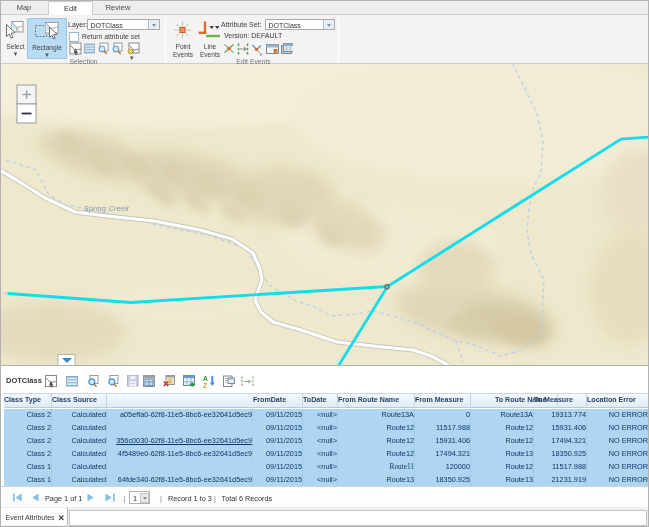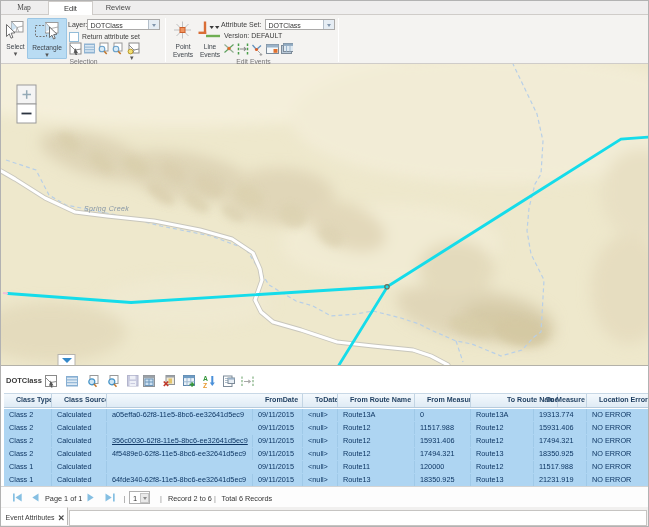--- a/index.html
+++ b/index.html
@@ -29,39 +29,39 @@
 
   
   #map{left:0;top:63px;width:647px;height:302px;background:#ece6ca;border-bottom:1px solid #b3b1a9;}
 
   
   #panel{left:0;top:365px;width:647px;height:141px;background:#fff;}
   #dotlbl{position:absolute;left:5px;top:9.5px;font-size:7.5px;font-weight:bold;color:#3a3a3a;}
   .hdr{position:absolute;left:3px;top:27px;width:644px;height:15px;
        background:linear-gradient(#f4f9fd,#dfebf5);border-top:1px solid #c8d8e6;border-bottom:1px solid #b7cbdc;}
   .hcell{position:absolute;top:0;height:13px;line-height:13px;font-size:7.1px;font-weight:bold;color:#1d3d5f;
-         padding-left:12px;border-right:1px solid #c3d5e4;white-space:nowrap;overflow:hidden;}
-  .row{position:absolute;left:3px;width:644px;height:13px;background:#aed5f2;}
+         padding-left:0;border-right:1px solid #c3d5e4;white-space:nowrap;overflow:hidden;}
+  .row{position:absolute;left:3px;width:644px;height:13px;background:#aed5f2;text-align:right;}
   .cell{position:absolute;top:0;height:12px;line-height:12px;font-size:7.3px;color:#0f3764;
         padding-left:5px;border-right:1px solid #9fc9e8;white-space:nowrap;overflow:hidden;}
   #pager{position:absolute;left:0px;top:120px;width:647px;height:21px;background:#fdfdfd;border-top:1px solid #d4d4d4;font-size:7.5px;color:#333;}
   .pgt{position:absolute;top:6.5px;font-size:7.3px;color:#333;}
 
   
   #btabs{left:0;top:506px;width:647px;height:20px;background:#f1f0ef;}
   #btab1{position:absolute;left:0;top:0;width:67px;height:18px;background:#fff;border-right:1px solid #b9b7b5;border-top:1px solid #f1f0ef;}
   #btab1 span{position:absolute;left:4.5px;top:5.5px;font-size:7px;color:#3a3a3a;}
   #btabrest{position:absolute;left:68px;top:3px;right:1px;bottom:1px;background:#fff;border:1px solid #c6c4c2;}
 </style>
 </head>
 <body>
 <div id="app">
 
   <div class="abs" id="tabstrip">
-    <div class="ttab" style="left:0px;width:46px;font-family:Liberation Serif, serif;">Map</div>
+    <div class="ttab" style="left:0px;width:46px;">Map</div>
     <div class="ttab active" style="left:47px;width:45px;">Edit</div>
     <div class="ttab" style="left:93px;width:48px;">Review</div>
   </div>
 
   <div class="abs" id="ribbon">
 
     <div class="bigbtn" style="left:2px;top:2px;width:25px;height:42px;">
       <svg width="25" height="26" style="position:absolute;left:0;top:0;">
         <rect x="8.5" y="4.5" width="11.5" height="10.5" fill="#fff" stroke="#9a9a9a"></rect>
         <path d="M8.5 4.5 L14 10.5 L8.5 14 Z" fill="#cfe4f3"></path>
@@ -396,21 +396,21 @@
           <div class="cell" style="left:411px;width:56px;">17494.321</div>
           <div class="cell" style="left:467px;width:63px;">Route13</div>
           <div class="cell" style="left:530px;width:53px;">18350.925</div>
           <div class="cell" style="left:583px;width:61px;border-right:none;">NO ERROR</div>
         </div>
       <div class="row" style="top:94.5px;">
           <div class="cell" style="left:0px;width:48px;">Class 1</div>
           <div class="cell" style="left:48px;width:55px;">Calculated</div>
           <div class="cell" style="left:249px;width:50px;">09/11/2015</div>
           <div class="cell" style="left:299px;width:35px;">&lt;null&gt;</div>
-          <div class="cell" style="left:334px;width:77px;">Route11</div>
+          <div class="cell" style="left:334px;width:77px;font-family:Liberation Serif, serif;">Route11</div>
           <div class="cell" style="left:411px;width:56px;">120000</div>
           <div class="cell" style="left:467px;width:63px;">Route12</div>
           <div class="cell" style="left:530px;width:53px;">11517.988</div>
           <div class="cell" style="left:583px;width:61px;border-right:none;">NO ERROR</div>
         </div>
       <div class="row" style="top:107.5px;">
           <div class="cell" style="left:0px;width:48px;">Class 1</div>
           <div class="cell" style="left:48px;width:55px;">Calculated</div>
           <div class="cell" style="left:103px;width:146px;">64fde340-62f8-11e5-8bc6-ee32641d5ec9</div>
           <div class="cell" style="left:249px;width:50px;">09/11/2015</div>
@@ -435,21 +435,21 @@
         </g>
       </svg>
       <div class="pgt" style="left:44px;">Page 1 of 1</div>
       <div class="pgt" style="left:122.5px;color:#888;">|</div>
       <div style="position:absolute;left:128px;top:4px;width:21px;height:13px;background:#fff;border:1px solid #b0b0b0;">
         <span style="position:absolute;left:3px;top:2px;font-size:7.5px;">1</span>
         <span style="position:absolute;right:0.5px;top:0.5px;bottom:0.5px;width:9px;background:#e9e9e9;border:1px solid #c4c4c4;"></span>
         <span style="position:absolute;right:2.5px;top:5px;border:2.5px solid transparent;border-top:3.5px solid #8b8b8b;"></span>
       </div>
       <div class="pgt" style="left:159px;color:#888;">|</div>
-      <div class="pgt" style="left:167px;">Record 2 to 6</div>
+      <div class="pgt" style="left:167px;">Record 1 to 3</div>
       <div class="pgt" style="left:213px;color:#888;">|</div>
       <div class="pgt" style="left:220.5px;">Total 6 Records</div>
     </div>
   </div>
 
   <div class="abs" id="btabs">
     <div id="btab1">
         <span>Event Attributes</span>
       <svg width="7" height="7" style="position:absolute;left:56.5px;top:6px;">
         <path d="M1 1.5 L5.5 6 M5.5 1.5 L1 6" stroke="#4a4a4a" stroke-width="1.1"></path>

